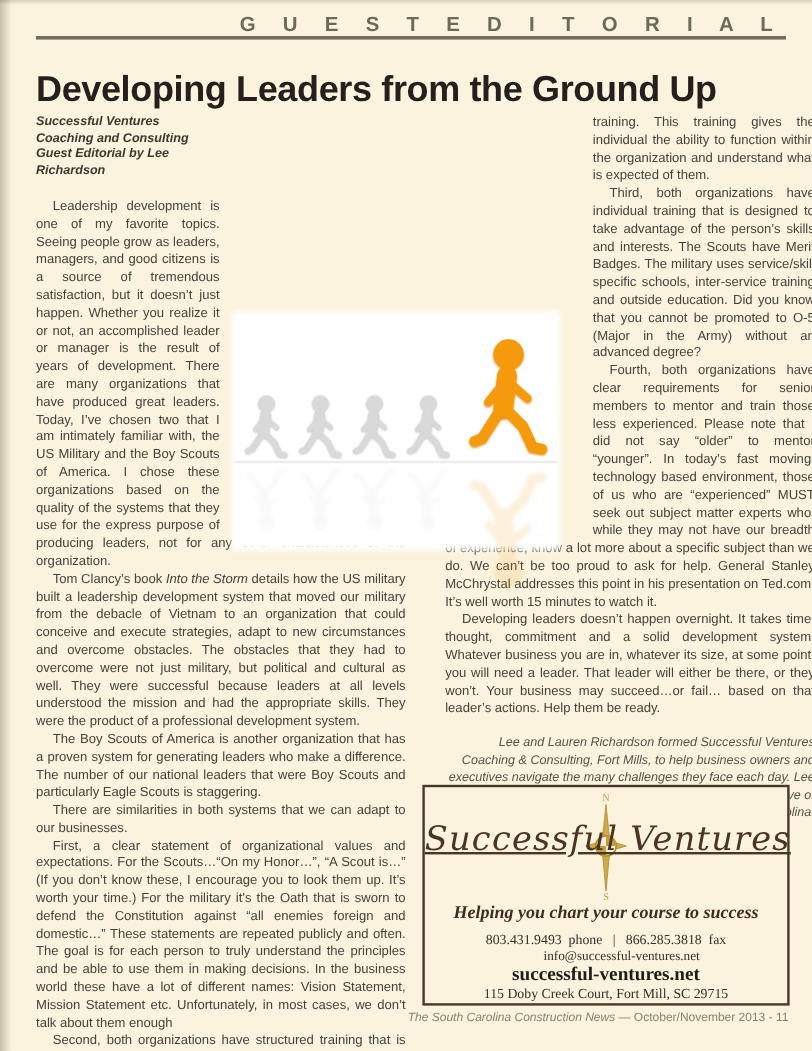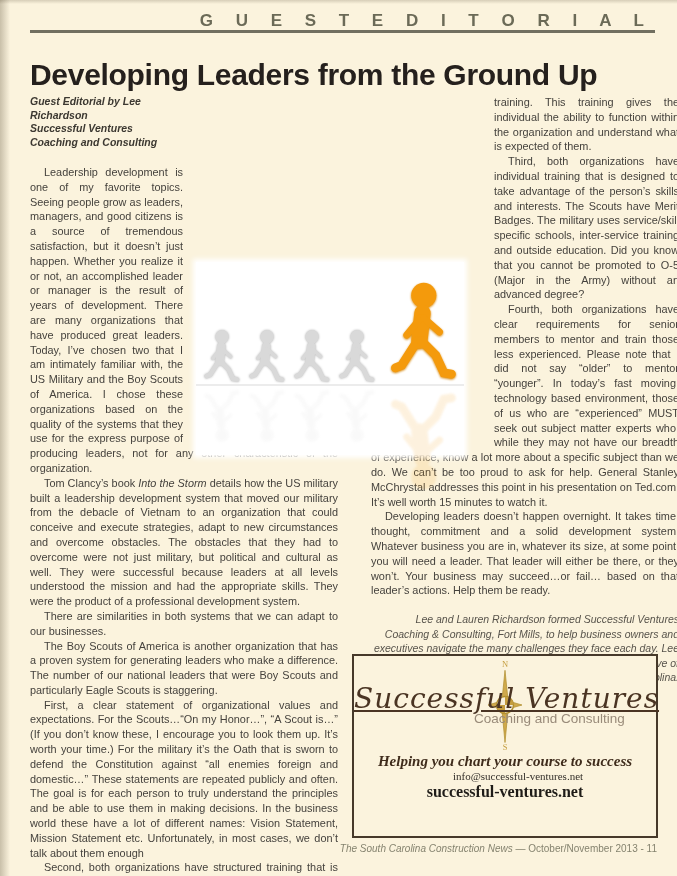--- a/index.html
+++ b/index.html
@@ -72,27 +72,27 @@
   <div class="edge-top"></div>
 
   <div class="section-label">G U E S T   E D I T O R I A L</div>
   <div class="header-rule"></div>
 
   <h1 class="article-title">Developing Leaders from the Ground Up</h1>
 
   <div class="col col-left">
     <div class="spacer-r"></div>
     <div class="byline">
+      <div>Successful Ventures Coaching and Consulting</div>
       <div>Guest Editorial by Lee Richardson</div>
-      <div>Successful Ventures Coaching and Consulting</div>
     </div>
     <p>Leadership development is one of my favorite topics.  Seeing people grow as leaders, managers, and good citizens is a source of tremendous satisfaction, but it doesn’t just happen.  Whether you realize it or not, an accomplished leader or manager is the result of years of development.  There are many organizations that have produced great leaders.  Today, I’ve chosen two that I am intimately familiar with, the US Military and the Boy Scouts of America.  I chose these organizations based on the quality of the systems that they use for the express purpose of producing leaders, not for any other characteristic of the organization.</p>
     <p><span>Tom Clancy’s book </span><em>Into the Storm</em><span> details how the US military built a leadership development system that moved our military from the debacle of Vietnam to an organization that could conceive and execute strategies, adapt to new circumstances and overcome obstacles.  The obstacles that they had to overcome were not just military, but political and cultural as well.  They were successful because leaders at all levels understood the mission and had the appropriate skills.  They were the product of a professional development system.</span></p>
+    <p>The Boy Scouts of America is another organization that has a proven system for generating leaders who make a difference.  The number of our national leaders that were Boy Scouts and particularly Eagle Scouts is staggering.</p>
     <p>There are similarities in both systems that we can adapt to our businesses.</p>
-    <p>The Boy Scouts of America is another organization that has a proven system for generating leaders who make a difference.  The number of our national leaders that were Boy Scouts and particularly Eagle Scouts is staggering.</p>
     <p>First, a clear statement of organizational values and expectations.  For the Scouts…“On my Honor…”, “A Scout is…” (If you don’t know these, I encourage you to look them up.  It’s worth your time.)  For the military it’s the Oath that is sworn to defend the Constitution against “all enemies foreign and domestic…”  These statements are repeated publicly and often.  The goal is for each person to truly understand the principles and be able to use them in making decisions.  In the business world these have a lot of different names: Vision Statement, Mission Statement etc.  Unfortunately, in most cases, we don’t talk about them enough</p>
     <p>Second, both organizations have structured training that is common to all members.  If you were a Scout, you learned: knots, first aid, the patrol system, how to cook and how to clean up after cooking.  If you stayed in Scouts, you learned about: service to others, the importance of communication, how to plan a trip.  In the military, everybody goes through basic training and advanced individual</p>
   </div>
 
   <div class="col col-right">
     <div class="spacer-l"></div>
     <p class="noindent">training.  This training gives the individual the ability to function within the organization and understand what is expected of them.</p>
     <p>Third, both organizations have individual training that is designed to take advantage of the person’s skills and interests.  The Scouts have Merit Badges.  The military uses service/skill specific schools, inter-service training and outside education.  Did you know that you cannot be promoted to O-5 (Major in the Army) without an advanced degree?</p>
     <p>Fourth, both organizations have clear requirements for senior members to mentor and train those less experienced.  Please note that I did not say “older” to mentor “younger”.  In today’s fast moving, technology based environment, those of us who are “experienced” MUST seek out subject matter experts who, while they may not have our breadth of experience, know a lot more about a specific subject than we do.  We can’t be too proud to ask for help.  General Stanley McChrystal addresses this point in his presentation on Ted.com.  It’s well worth 15 minutes to watch it.</p>
     <p>Developing leaders doesn’t happen overnight.  It takes time, thought, commitment and a solid development system.  Whatever business you are in, whatever its size, at some point, you will need a leader.  That leader will either be there, or they won’t.  Your business may succeed…or fail… based on that leader’s actions.  Help them be ready.</p>
@@ -152,23 +152,24 @@
       <svg class="compass" viewBox="0 0 60 130">
         <text x="30" y="12" text-anchor="middle" font-size="12" font-family="Liberation Serif, serif" fill="#c49d3e">N</text>
         <polygon points="30,16 35,65 30,118 25,65" fill="#cfa94c" stroke="#b08e2e" stroke-width="1"></polygon>
         <polygon points="6,65 30,58 54,65 30,72" fill="#cfa94c" stroke="#b08e2e" stroke-width="1"></polygon>
         <circle cx="30" cy="65" r="12" fill="#f7f0dc" stroke="#b08e2e" stroke-width="2"></circle>
         <path d="M30 65 L30 53 A12 12 0 0 1 42 65 Z" fill="#c49d3e"></path>
         <path d="M30 65 L30 77 A12 12 0 0 1 18 65 Z" fill="#c49d3e"></path>
         <text x="30" y="129" text-anchor="middle" font-size="12" font-family="Liberation Serif, serif" fill="#c49d3e">S</text>
       </svg>
       <div class="brand-script">Successful Ventures</div>
-      <div class="brand-sub">Coaching and Consulting</div>
     </div>
     <div class="tagline">Helping you chart your course to success</div>
+    <div class="contact">803.431.9493  phone   |   866.285.3818  fax</div>
     <div class="email">info@successful-ventures.net</div>
     <div class="website">successful-ventures.net</div>
+    <div class="address">115 Doby Creek Court, Fort Mill, SC 29715</div>
   </div>
 
   <div class="footer">
     <em>The South Carolina Construction News</em><span> — October/November  2013 - 11</span>
   </div>
 </div>
 
 </body></html>

